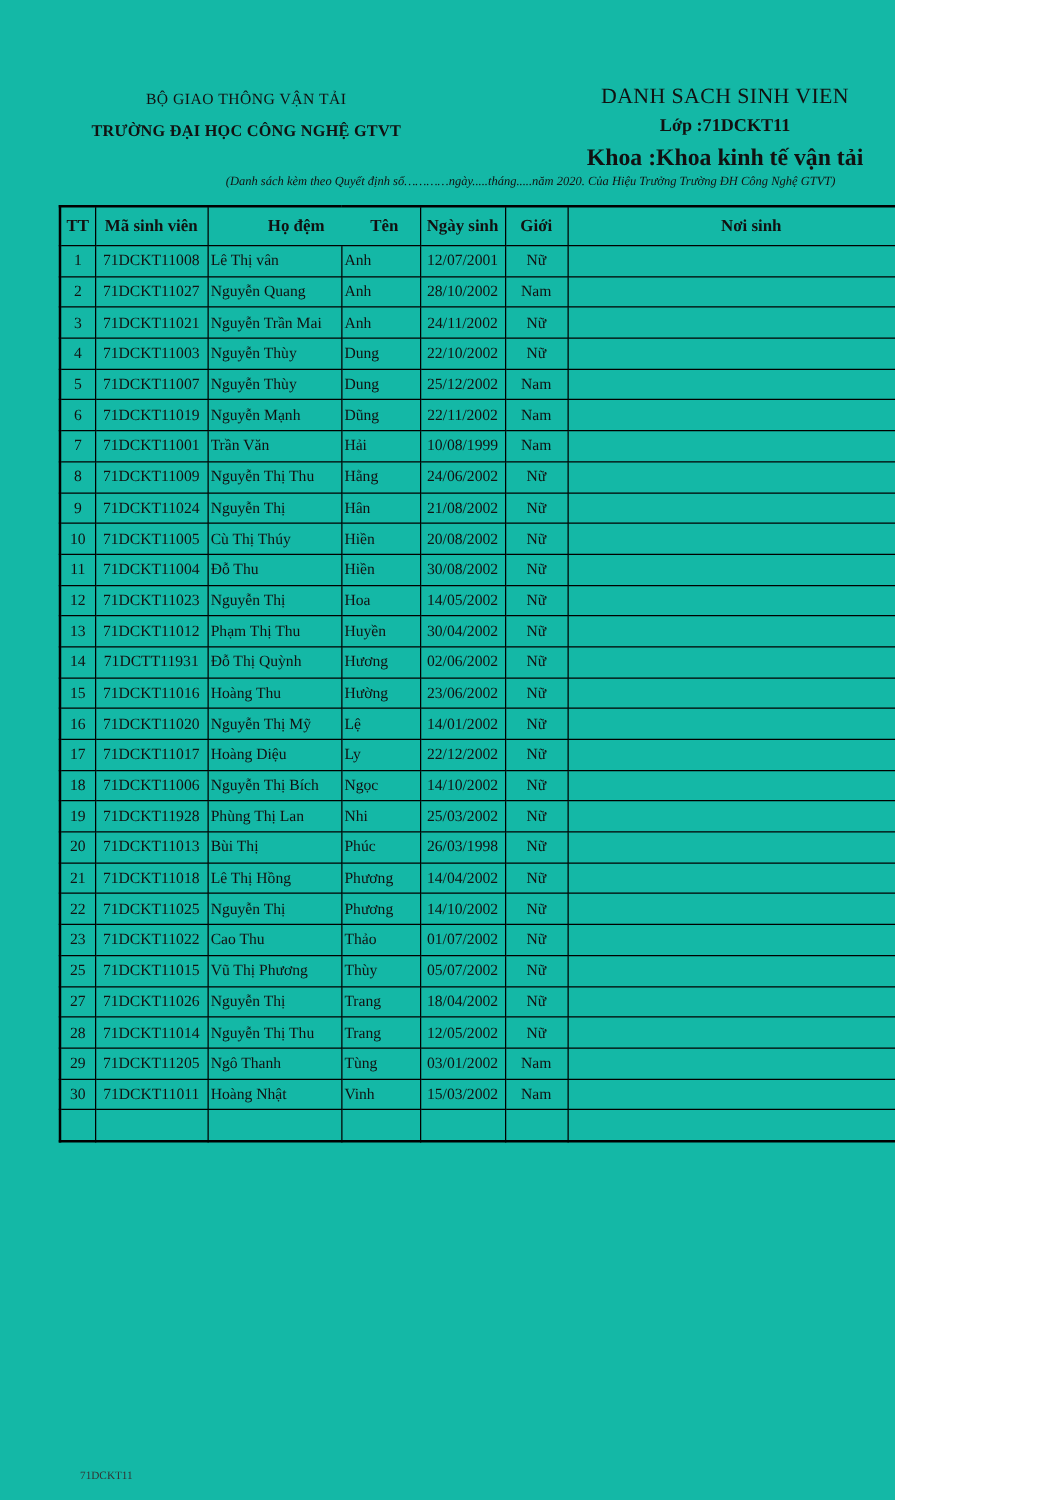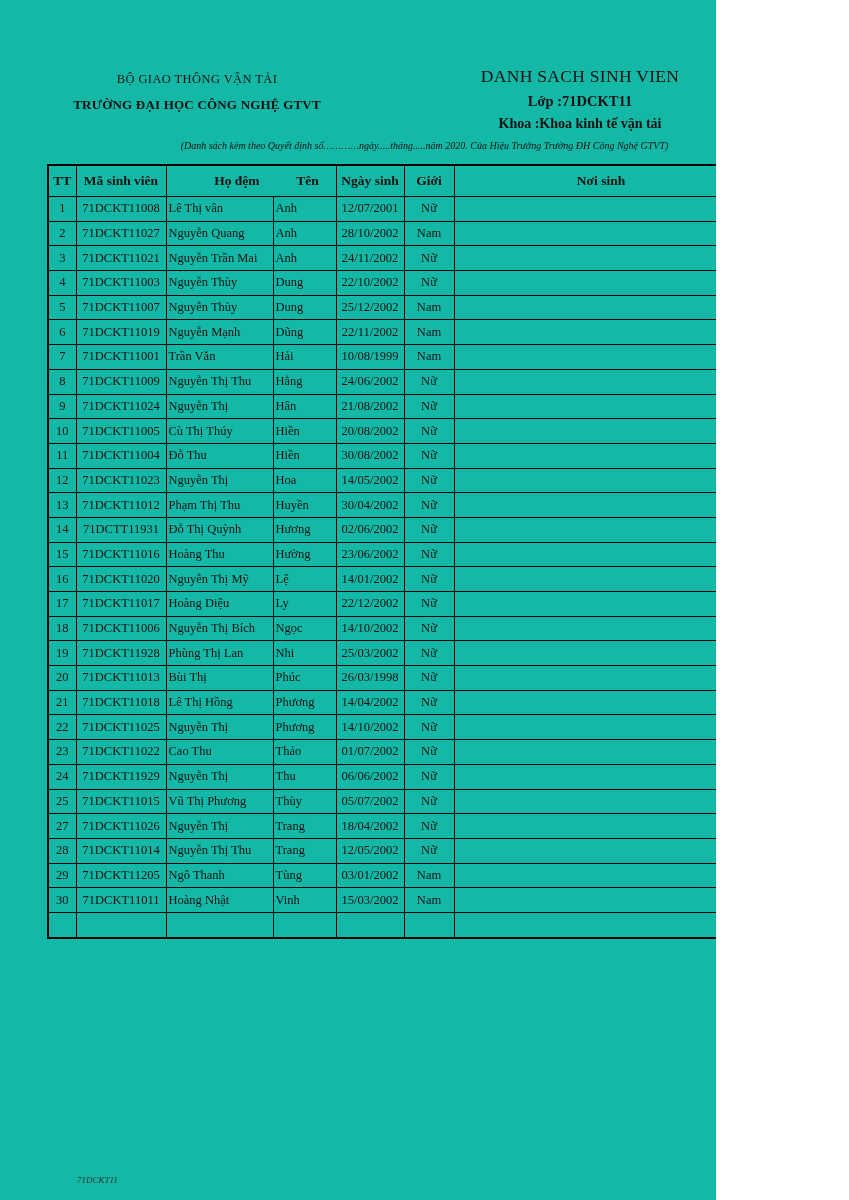--- a/index.html
+++ b/index.html
@@ -46,21 +46,21 @@
     font-weight: normal;
     letter-spacing: 0.3px;
   }
   .header-right .class-line {
     margin-top: 6px;
     font-size: 14.5px;
     font-weight: bold;
   }
   .header-right .faculty-line {
     margin-top: 6px;
-    font-size: 14px;
+    font-size: 19px;
     font-weight: bold;
   }
   .note-line {
     position: absolute;
     left: 0;
     top: 140px;
     width: 849px;
     text-align: center;
     font-style: italic;
     font-size: 10px;
@@ -98,24 +98,23 @@
     display: flex;
     width: 100%;
   }
   .name-split .part-ho { width: 63%; text-align: center; padding-left: 24px; }
   .name-split .part-ten { width: 37%; text-align: center; }
   td.c-center { text-align: center; }
   td.c-left { text-align: left; padding-left: 5px; }
   
   .footer-label {
     position: absolute;
-    left: 77px;
+    left: 64px;
     top: 1175px;
     font-size: 9px;
-    font-style: italic;
     color: #333;
   }
 </style>
 </head>
 <body>
 
 <div class="page">
 
   <div class="header-left">
     <div class="org-line1">BỘ GIAO THÔNG VẬN TẢI</div>
@@ -382,30 +381,20 @@
           <td class="c-center">23</td>
           <td class="c-center">71DCKT11022</td>
           <td class="c-left">Cao Thu</td>
           <td class="c-left">Thảo</td>
           <td class="c-center">01/07/2002</td>
           <td class="c-center">Nữ</td>
           <td class="c-left"></td>
           <td class="c-left"></td>
         </tr>
         <tr>
-          <td class="c-center">24</td>
-          <td class="c-center">71DCKT11929</td>
-          <td class="c-left">Nguyễn Thị</td>
-          <td class="c-left">Thu</td>
-          <td class="c-center">06/06/2002</td>
-          <td class="c-center">Nữ</td>
-          <td class="c-left"></td>
-          <td class="c-left"></td>
-        </tr>
-        <tr>
           <td class="c-center">25</td>
           <td class="c-center">71DCKT11015</td>
           <td class="c-left">Vũ Thị Phương</td>
           <td class="c-left">Thùy</td>
           <td class="c-center">05/07/2002</td>
           <td class="c-center">Nữ</td>
           <td class="c-left"></td>
           <td class="c-left"></td>
         </tr>
         <tr>

